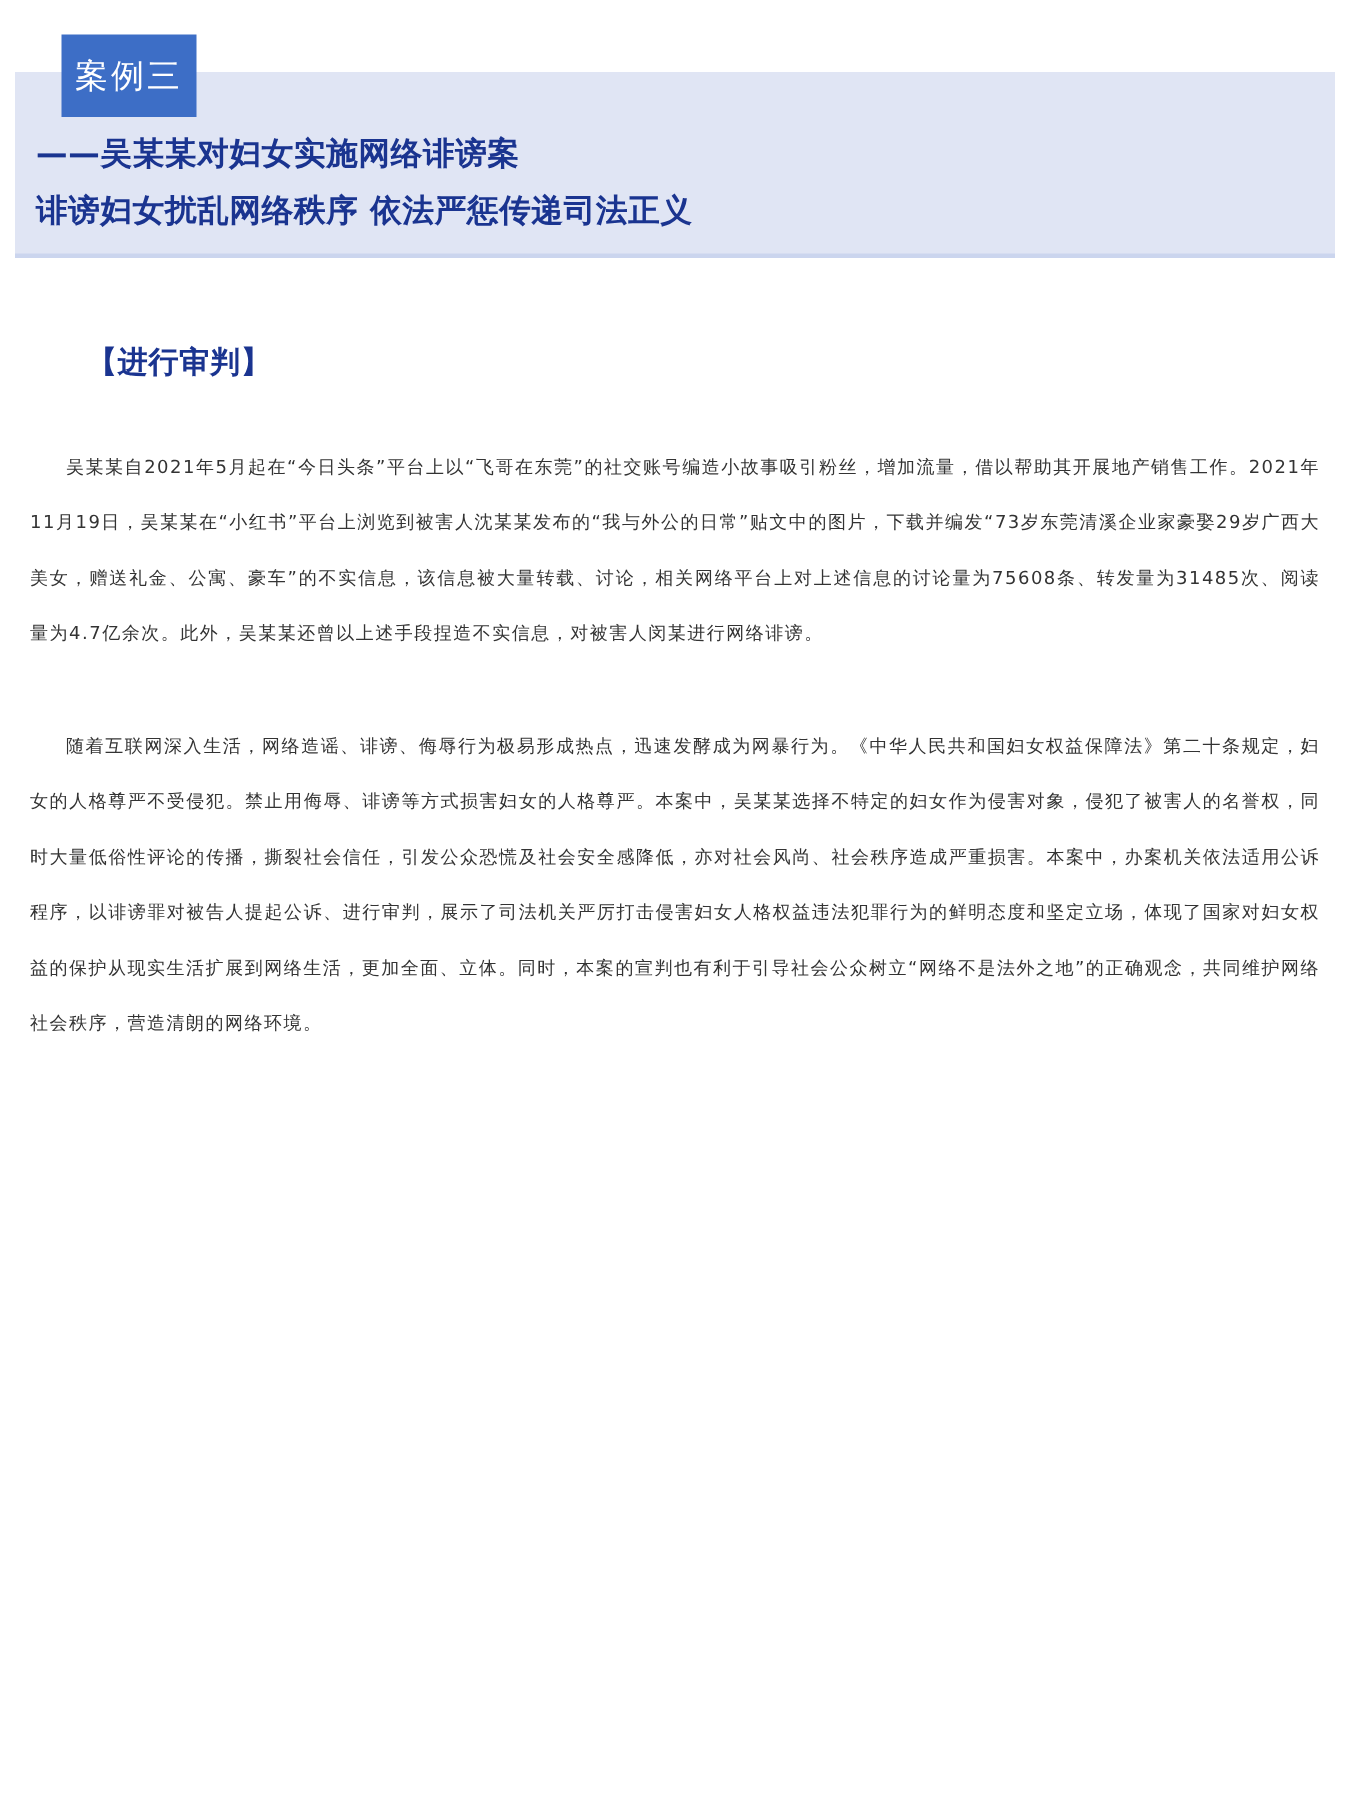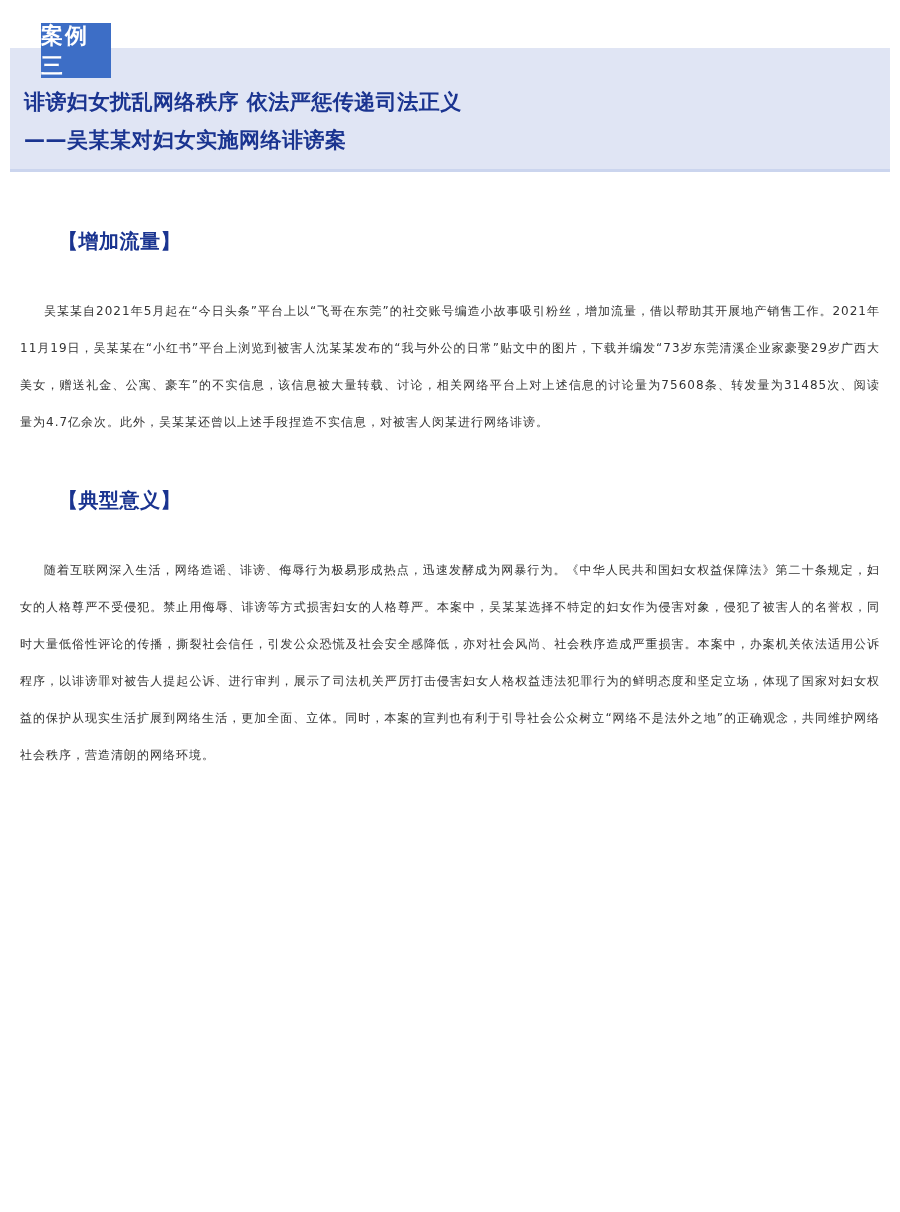--- a/index.html
+++ b/index.html
@@ -26,26 +26,26 @@
     top: 48px;
     width: 880px;
     height: 124px;
     background: var(--panel-bg);
     border-bottom: 3px solid var(--panel-border);
   }
   .badge {
     position: absolute;
     left: 41px;
     top: 23px;
-    width: 70px;
+    width: 90px;
     height: 55px;
     background: var(--badge-bg);
     color: #ffffff;
     font-size: 22px;
-    font-weight: bold;
+    font-weight: normal;
     display: flex;
     align-items: center;
     justify-content: center;
     letter-spacing: 2px;
     z-index: 2;
   }
   .title-block {
     position: absolute;
     left: 24px;
     top: 83px;
@@ -85,32 +85,31 @@
 <body>
 
 <div class="page">
 
   <div class="header">
     <div class="header-panel"></div>
     <div class="badge">
       <span>案例三</span>
     </div>
     <div class="title-block">
+      <div class="title-line">——吴某某对妇女实施网络诽谤案</div>
       <div class="title-line">诽谤妇女扰乱网络秩序 依法严惩传递司法正义</div>
-      <div class="title-line">——吴某某对妇女实施网络诽谤案</div>
     </div>
   </div>
 
   <div class="article">
 
     <div class="section">
-      <h2 class="section-heading first">【增加流量】</h2>
+      <h2 class="section-heading first">【进行审判】</h2>
       <p class="body-para">吴某某自2021年5月起在“今日头条”平台上以“飞哥在东莞”的社交账号编造小故事吸引粉丝，增加流量，借以帮助其开展地产销售工作。2021年11月19日，吴某某在“小红书”平台上浏览到被害人沈某某发布的“我与外公的日常”贴文中的图片，下载并编发“73岁东莞清溪企业家豪娶29岁广西大美女，赠送礼金、公寓、豪车”的不实信息，该信息被大量转载、讨论，相关网络平台上对上述信息的讨论量为75608条、转发量为31485次、阅读量为4.7亿余次。此外，吴某某还曾以上述手段捏造不实信息，对被害人闵某进行网络诽谤。</p>
     </div>
 
     <div class="section">
-      <h2 class="section-heading second">【典型意义】</h2>
       <p class="body-para">随着互联网深入生活，网络造谣、诽谤、侮辱行为极易形成热点，迅速发酵成为网暴行为。《中华人民共和国妇女权益保障法》第二十条规定，妇女的人格尊严不受侵犯。禁止用侮辱、诽谤等方式损害妇女的人格尊严。本案中，吴某某选择不特定的妇女作为侵害对象，侵犯了被害人的名誉权，同时大量低俗性评论的传播，撕裂社会信任，引发公众恐慌及社会安全感降低，亦对社会风尚、社会秩序造成严重损害。本案中，办案机关依法适用公诉程序，以诽谤罪对被告人提起公诉、进行审判，展示了司法机关严厉打击侵害妇女人格权益违法犯罪行为的鲜明态度和坚定立场，体现了国家对妇女权益的保护从现实生活扩展到网络生活，更加全面、立体。同时，本案的宣判也有利于引导社会公众树立“网络不是法外之地”的正确观念，共同维护网络社会秩序，营造清朗的网络环境。</p>
     </div>
 
   </div>
 
 </div>
 
 </body></html>

